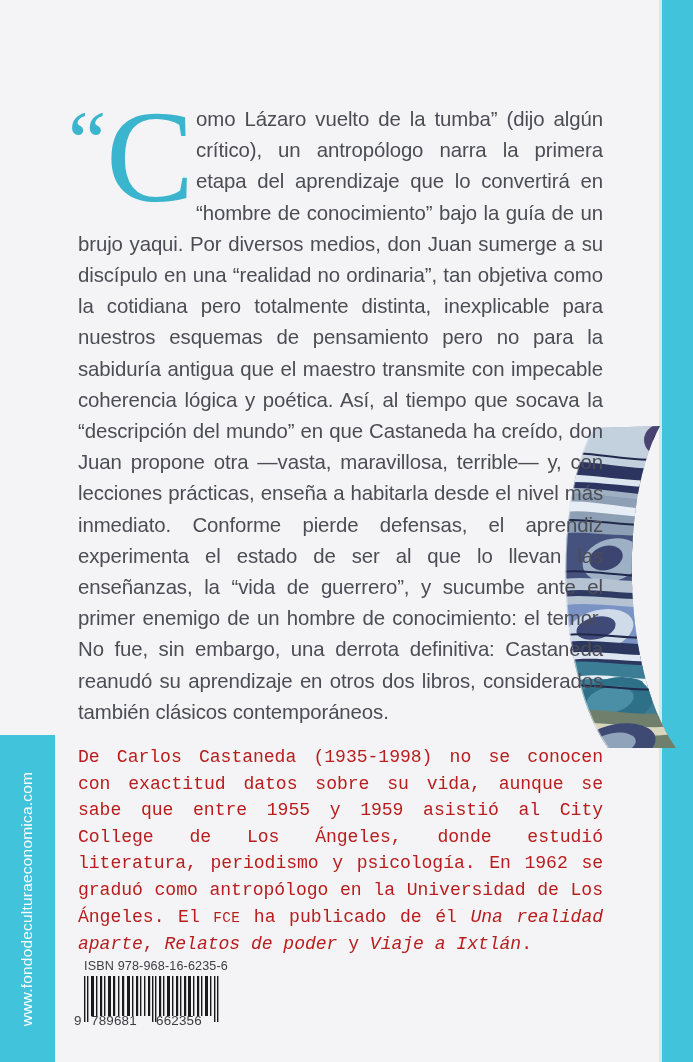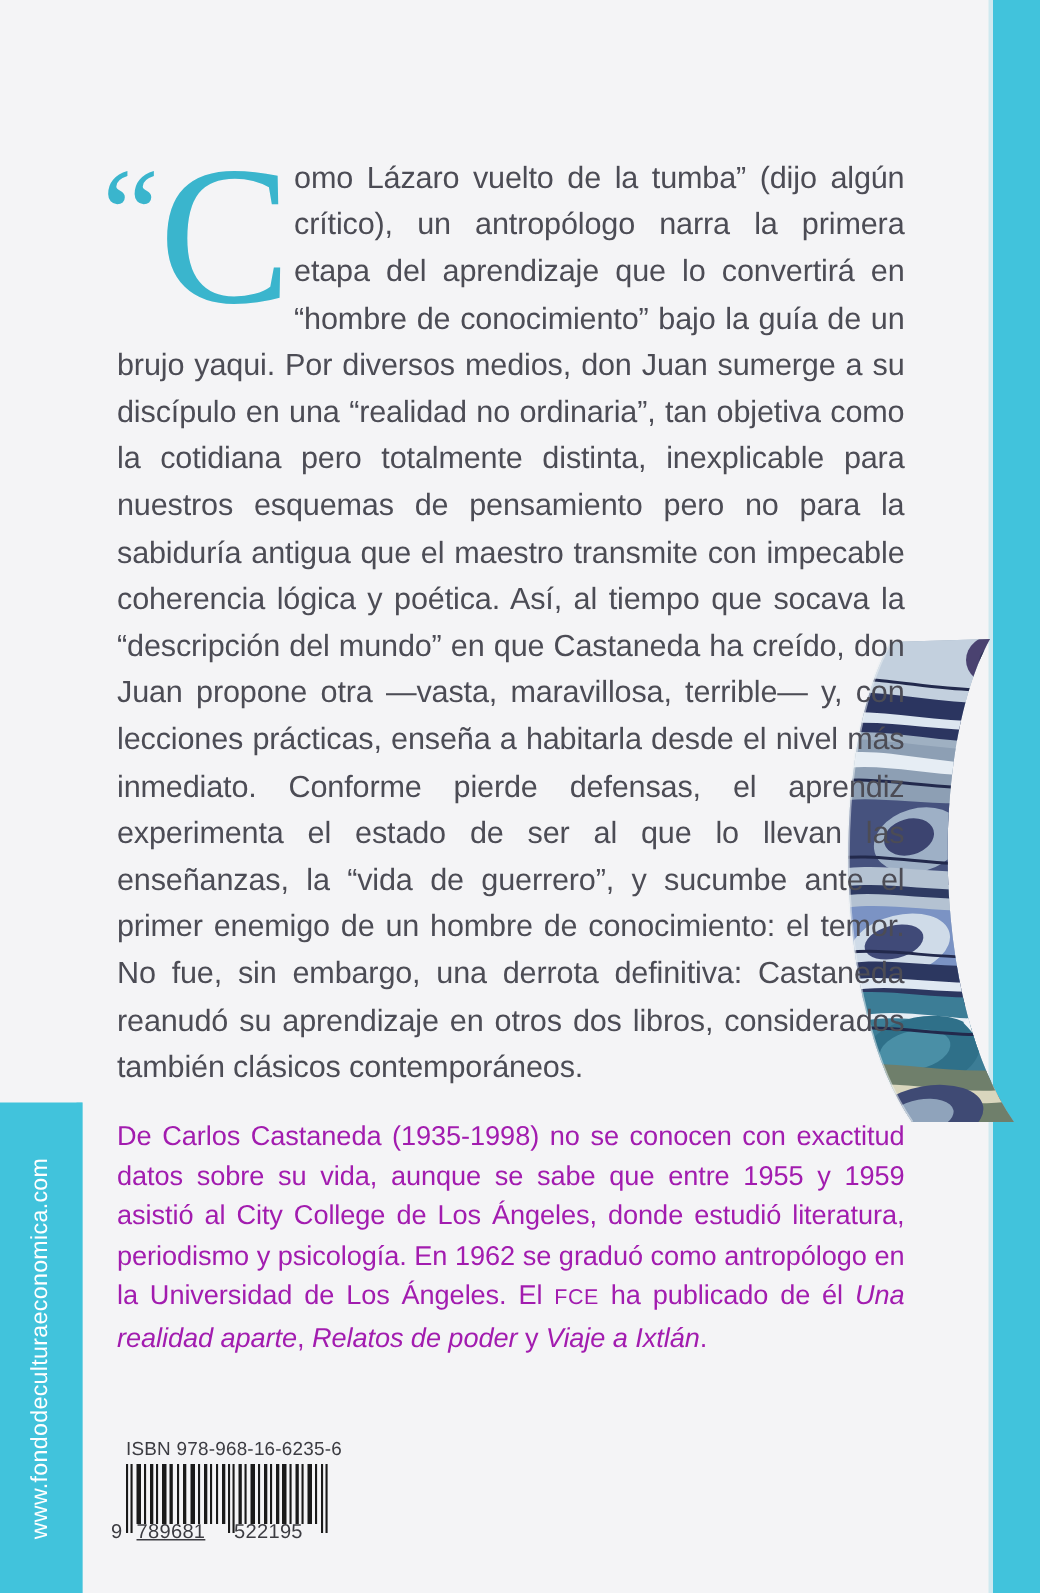--- a/index.html
+++ b/index.html
@@ -123,25 +123,25 @@
   }
 
   .bio {
     position: absolute;
     left: 78px;
     top: 744px;
     width: 525px;
   }
   .para-bio {
     margin: 0;
-    color: #a21caf;
+    color: #b91c1c;
     font-size: 18.1px;
     line-height: 26.6px;
     text-align: justify;
-    font-family: Liberation Sans, sans-serif;
+    font-family: Liberation Mono, monospace;
     letter-spacing: -0.05px;
   }
   .smallcaps {
     font-size: 0.79em;
     letter-spacing: 0.4px;
   }
   .ital { font-style: italic; }
 
   
   .isbn-block {
@@ -168,21 +168,21 @@
     width: 152px;
     margin-top: -9px;
     margin-left: -9px;
     height: 16px;
     color: #3c3c42;
     font-size: 13.4px;
     font-family: "Liberation Sans", sans-serif;
     letter-spacing: 0.2px;
   }
   .bd-a { position: absolute; left: 0px;  top: 0; }
-  .bd-b { position: absolute; left: 17px; top: 0; text-decoration: underline; }
+  .bd-b { position: absolute; left: 17px; top: 0; }
   .bd-c { position: absolute; left: 82px; top: 0; }
 
   
   .paper-tint {
     position: absolute;
     inset: 0;
     background: linear-gradient(100deg, #f7f7f9 0%, #f2f3f5 55%, #eef0f3 100%);
     pointer-events: none;
     z-index: -1;
   }
@@ -319,17 +319,17 @@
           <rect x="122" y="0" width="3.0" height="40"></rect>
           <rect x="127" y="0" width="1.4" height="40"></rect>
           <rect x="131" y="0" width="1.4" height="46"></rect>
           <rect x="134" y="0" width="1.4" height="46"></rect>
         </g>
       </svg>
     </div>
     <div class="barcode-digits">
       <span class="bd-a">9</span>
       <span class="bd-b">789681</span>
-      <span class="bd-c">522195</span>
+      <span class="bd-c">662356</span>
     </div>
   </div>
 
 </div>
 
 </body></html>

